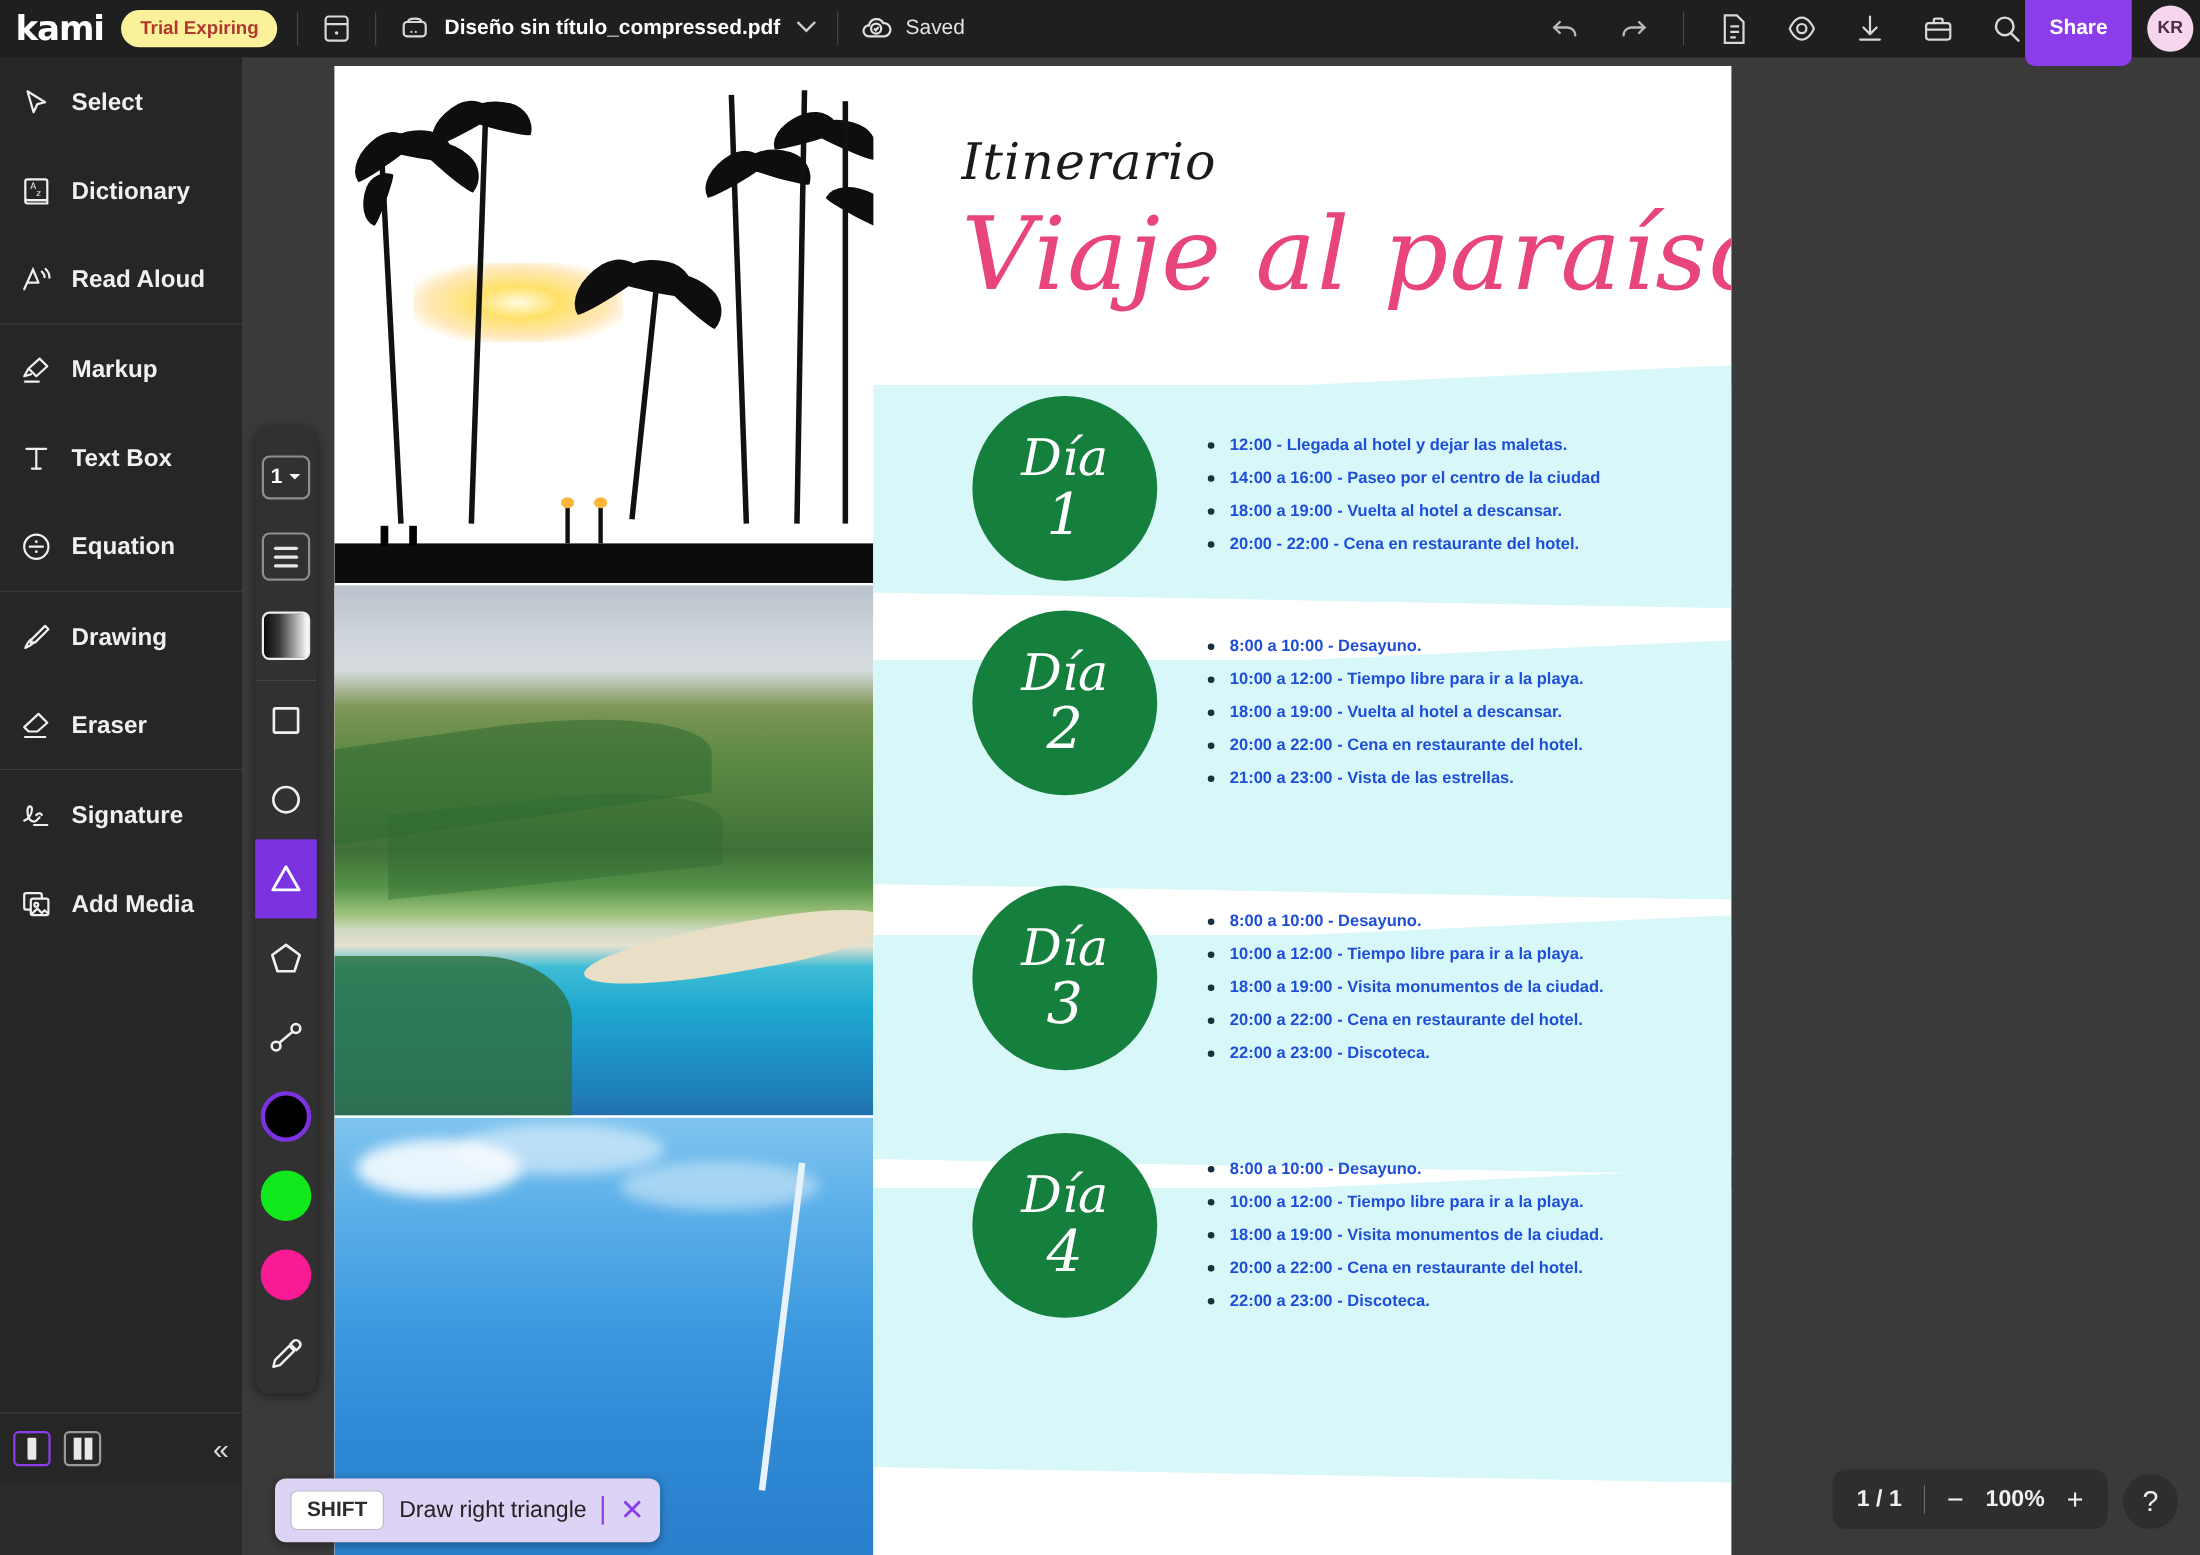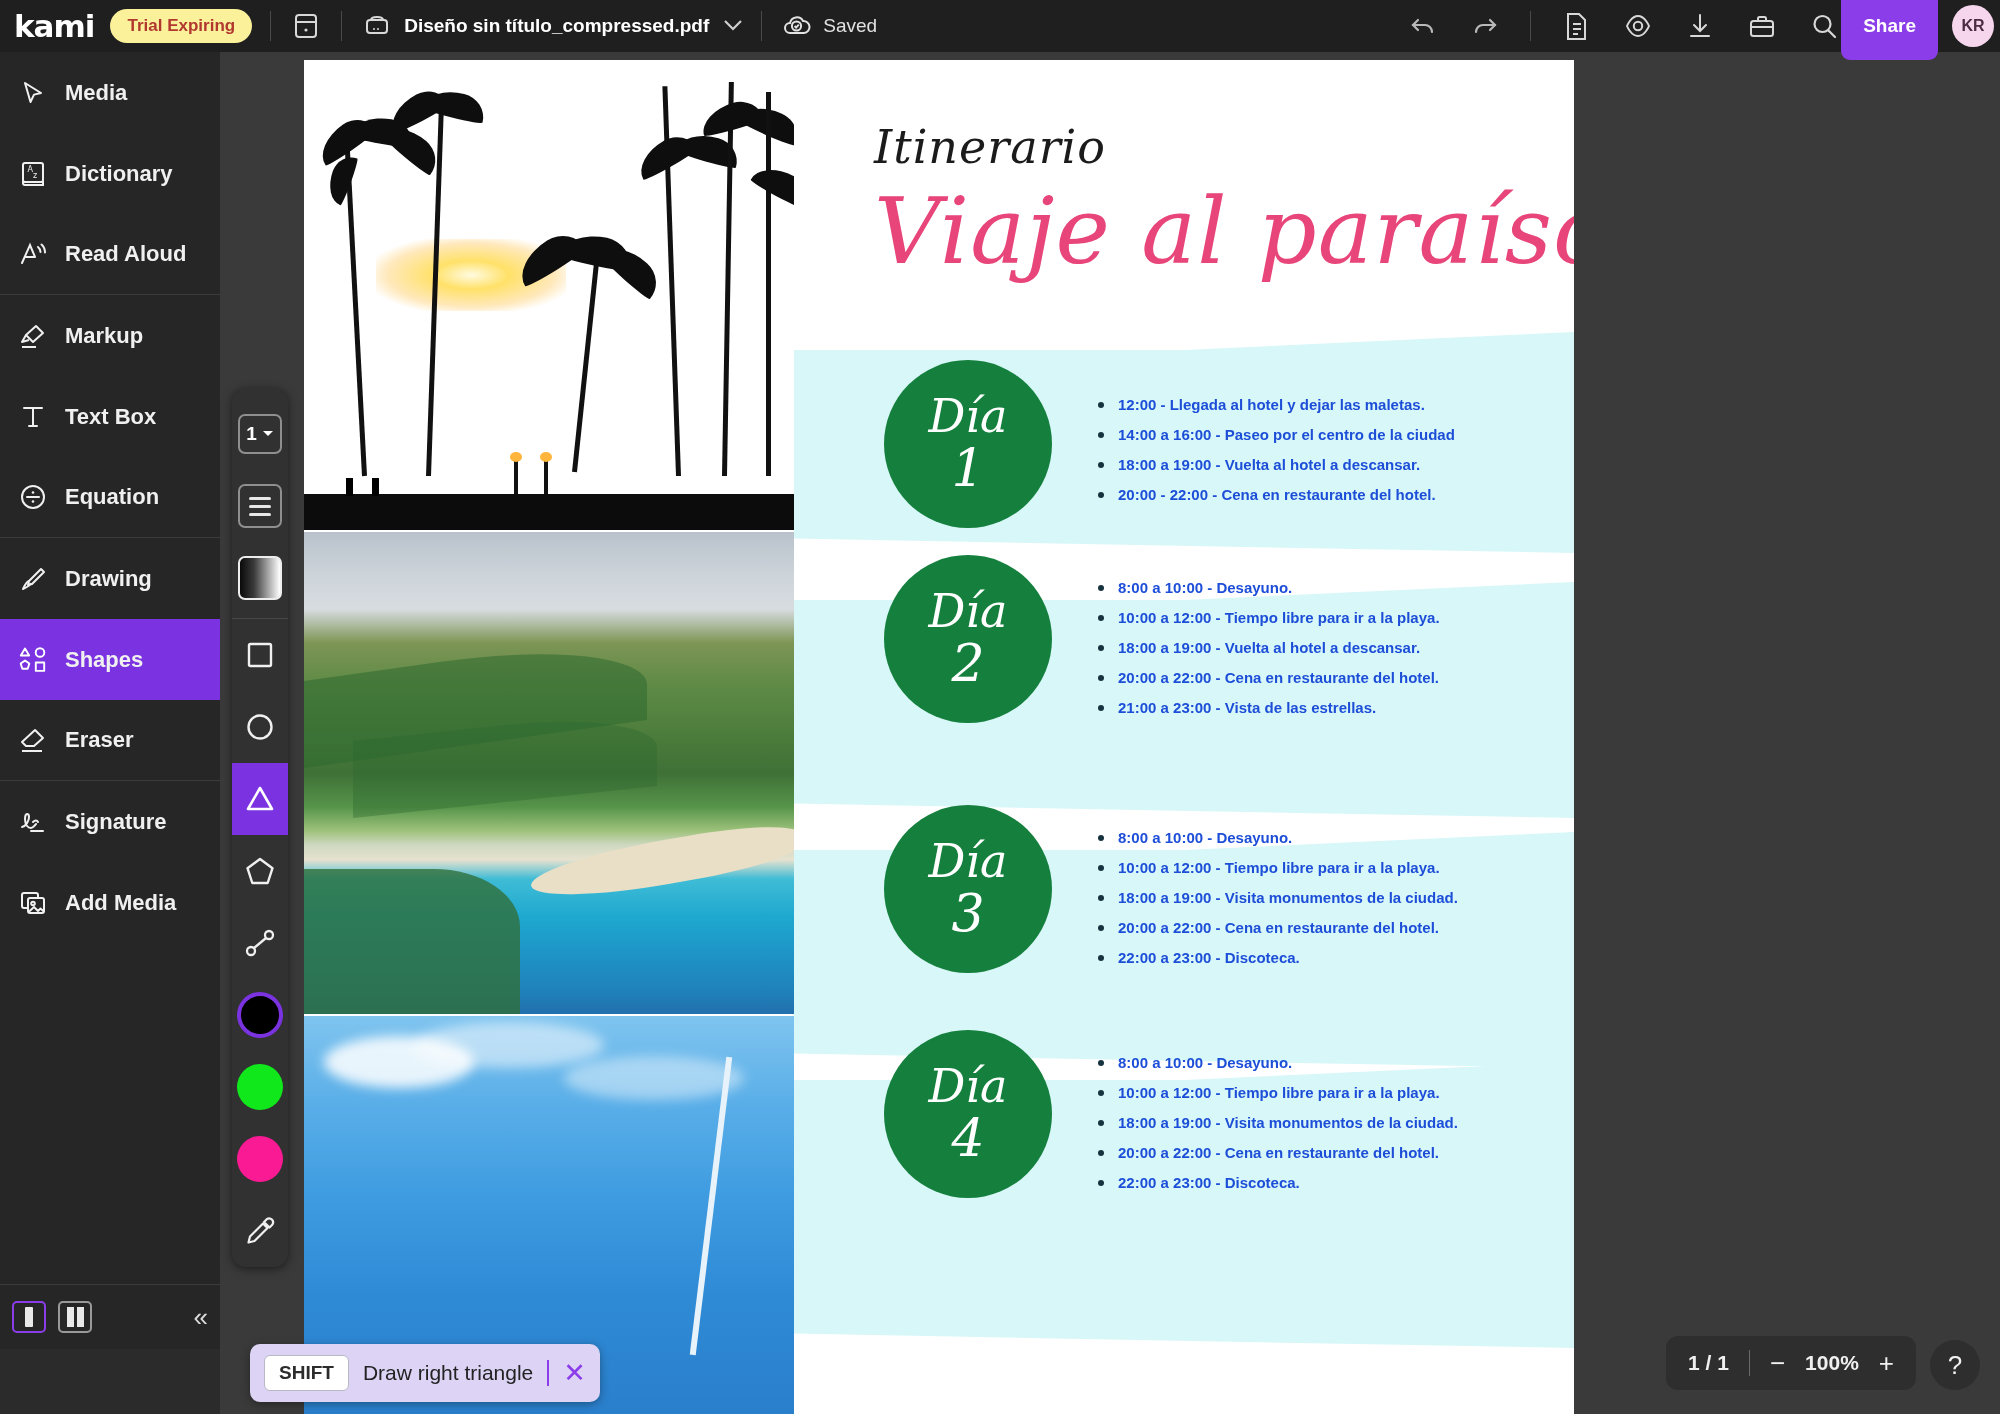--- a/index.html
+++ b/index.html
@@ -348,21 +348,21 @@
   </div>
 
   <div class="sidebar">
 
     <div class="tool">
       <span class="ico">
         <svg width="28" height="28" viewBox="0 0 28 28" fill="none" stroke="#f0f0f0" stroke-width="2" stroke-linejoin="round">
           <path d="M6 4l16 10-7 1.6L11.5 23z"></path>
         </svg>
       </span>
-      <span class="lbl">Media</span>
+      <span class="lbl">Select</span>
     </div>
 
     <div class="tool">
       <span class="ico">
         <svg width="28" height="28" viewBox="0 0 28 28" fill="none" stroke="#f0f0f0" stroke-width="2">
           <rect x="4" y="3" width="20" height="19" rx="2"></rect>
             <path d="M4 22h20v3H6a2 2 0 01-2-2z"></path>
           <text x="8.5" y="12" font-size="8" fill="#f0f0f0" stroke="none" font-family="DejaVu Sans">A</text>
           <text x="14" y="18" font-size="8" fill="#f0f0f0" stroke="none" font-family="DejaVu Sans">z</text>
         </svg>
@@ -420,31 +420,20 @@
     <div class="tool">
       <span class="ico">
         <svg width="28" height="28" viewBox="0 0 28 28" fill="none" stroke="#f0f0f0" stroke-width="2" stroke-linejoin="round">
           <path d="M22 4l3 3-12 12-4 1 1-4z"></path>
             <path d="M10 16c-3 1-4 4-6 8 4-2 7-3 8-6"></path>
         </svg>
       </span>
       <span class="lbl">Drawing</span>
     </div>
 
-    <div class="tool active">
-      <span class="ico">
-        <svg width="30" height="30" viewBox="0 0 30 30" fill="none" stroke="#ffffff" stroke-width="1.9" stroke-linejoin="round">
-          <path d="M7 3.5l4.2 7H2.8z"></path>
-            <circle cx="22" cy="7.5" r="4.3"></circle>
-          <path d="M7 15.5l4.3 3.1-1.6 5.1H4.3l-1.6-5.1z"></path>
-          <rect x="17.8" y="17.5" width="8.4" height="8.4"></rect>
-        </svg>
-      </span>
-      <span class="lbl">Shapes</span>
-    </div>
 
     <div class="tool grp-end">
       <span class="ico">
         <svg width="28" height="28" viewBox="0 0 28 28" fill="none" stroke="#f0f0f0" stroke-width="2" stroke-linejoin="round">
           <path d="M16 4l8 8-9 8H7l-4-4z"></path>
             <path d="M3 25h20"></path>
         </svg>
       </span>
       <span class="lbl">Eraser</span>
     </div>

